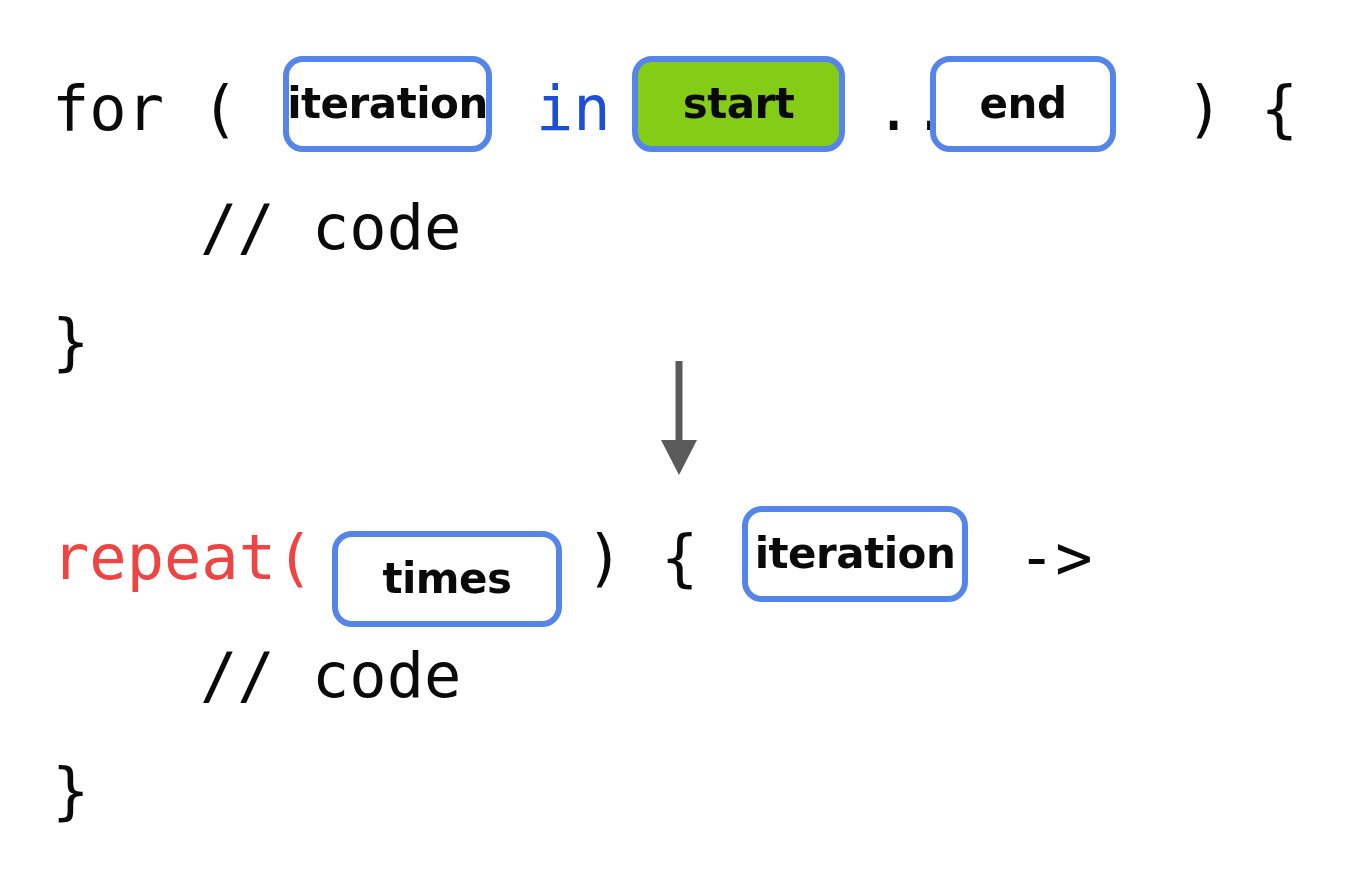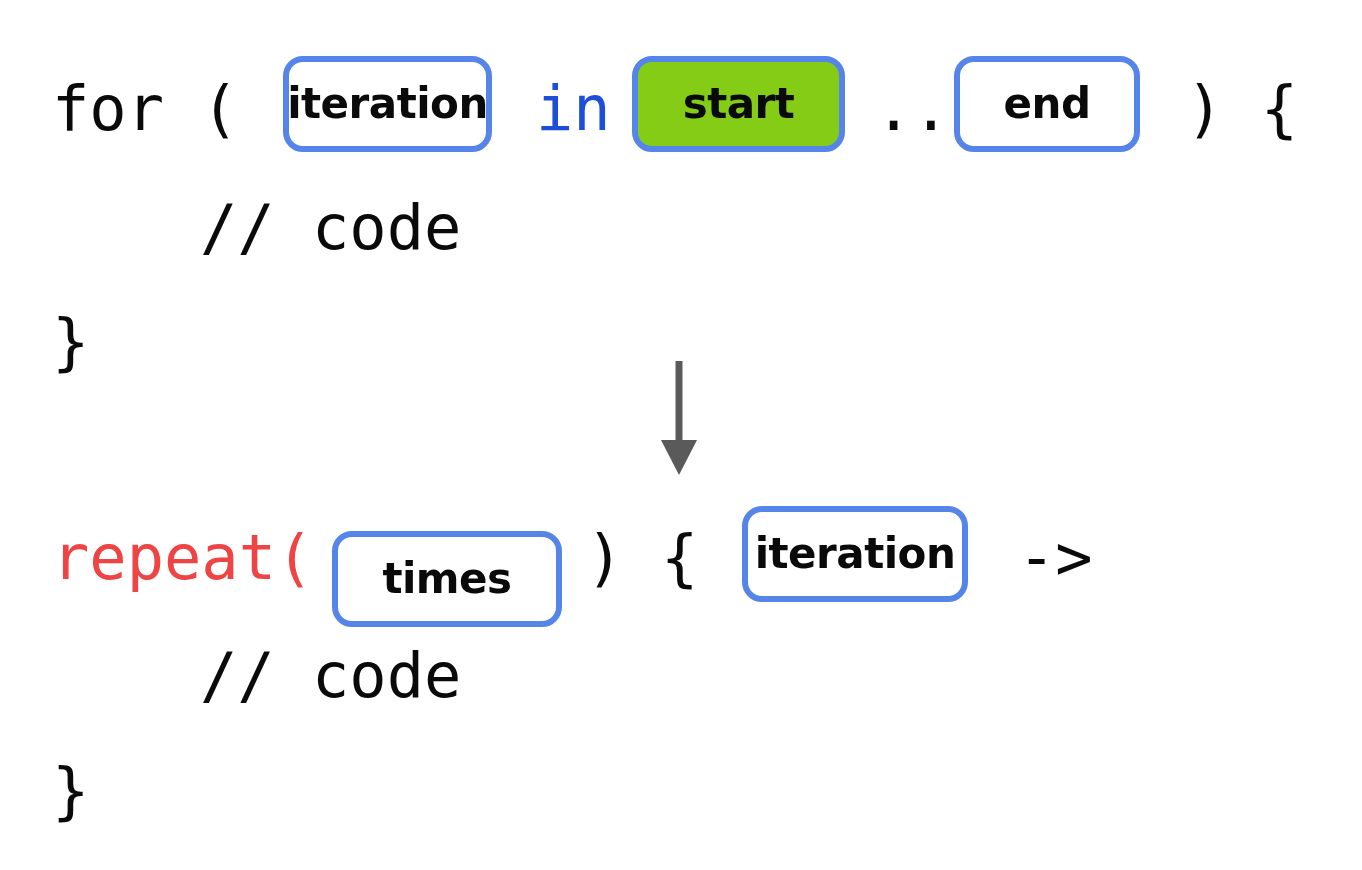--- a/index.html
+++ b/index.html
@@ -71,21 +71,21 @@
     </div>
 
     <span class="code" style="left: 536px; top: 78px; color: #1d4ed8;">in</span>
 
     <div class="token-box" style="left: 632px; top: 56px; width: 213px; height: 96px; border-color: rgb(86, 133, 234); background: #84cc16;">
       <span class="token-label" style="color: rgb(10, 10, 10);">start</span>
     </div>
 
     <span class="code" style="left: 875px; top: 78px; color: rgb(10, 10, 10);">..</span>
 
-    <div class="token-box" style="left: 954px; top: 56px; width: 186px; height: 96px; border-color: rgb(86, 133, 234); background: rgb(255, 255, 255);">
+    <div class="token-box" style="left: 930px; top: 56px; width: 186px; height: 96px; border-color: rgb(86, 133, 234); background: rgb(255, 255, 255);">
       <span class="token-label" style="color: rgb(10, 10, 10);">end</span>
     </div>
 
     <span class="code" style="left: 1186px; top: 78px; color: rgb(10, 10, 10);">) {</span>
 
     <span class="code" style="left: 200px; top: 197px; color: rgb(10, 10, 10);">// code</span>
 
     <span class="code" style="left: 52px; top: 311px; color: rgb(10, 10, 10);">}</span>
   </div>
 

